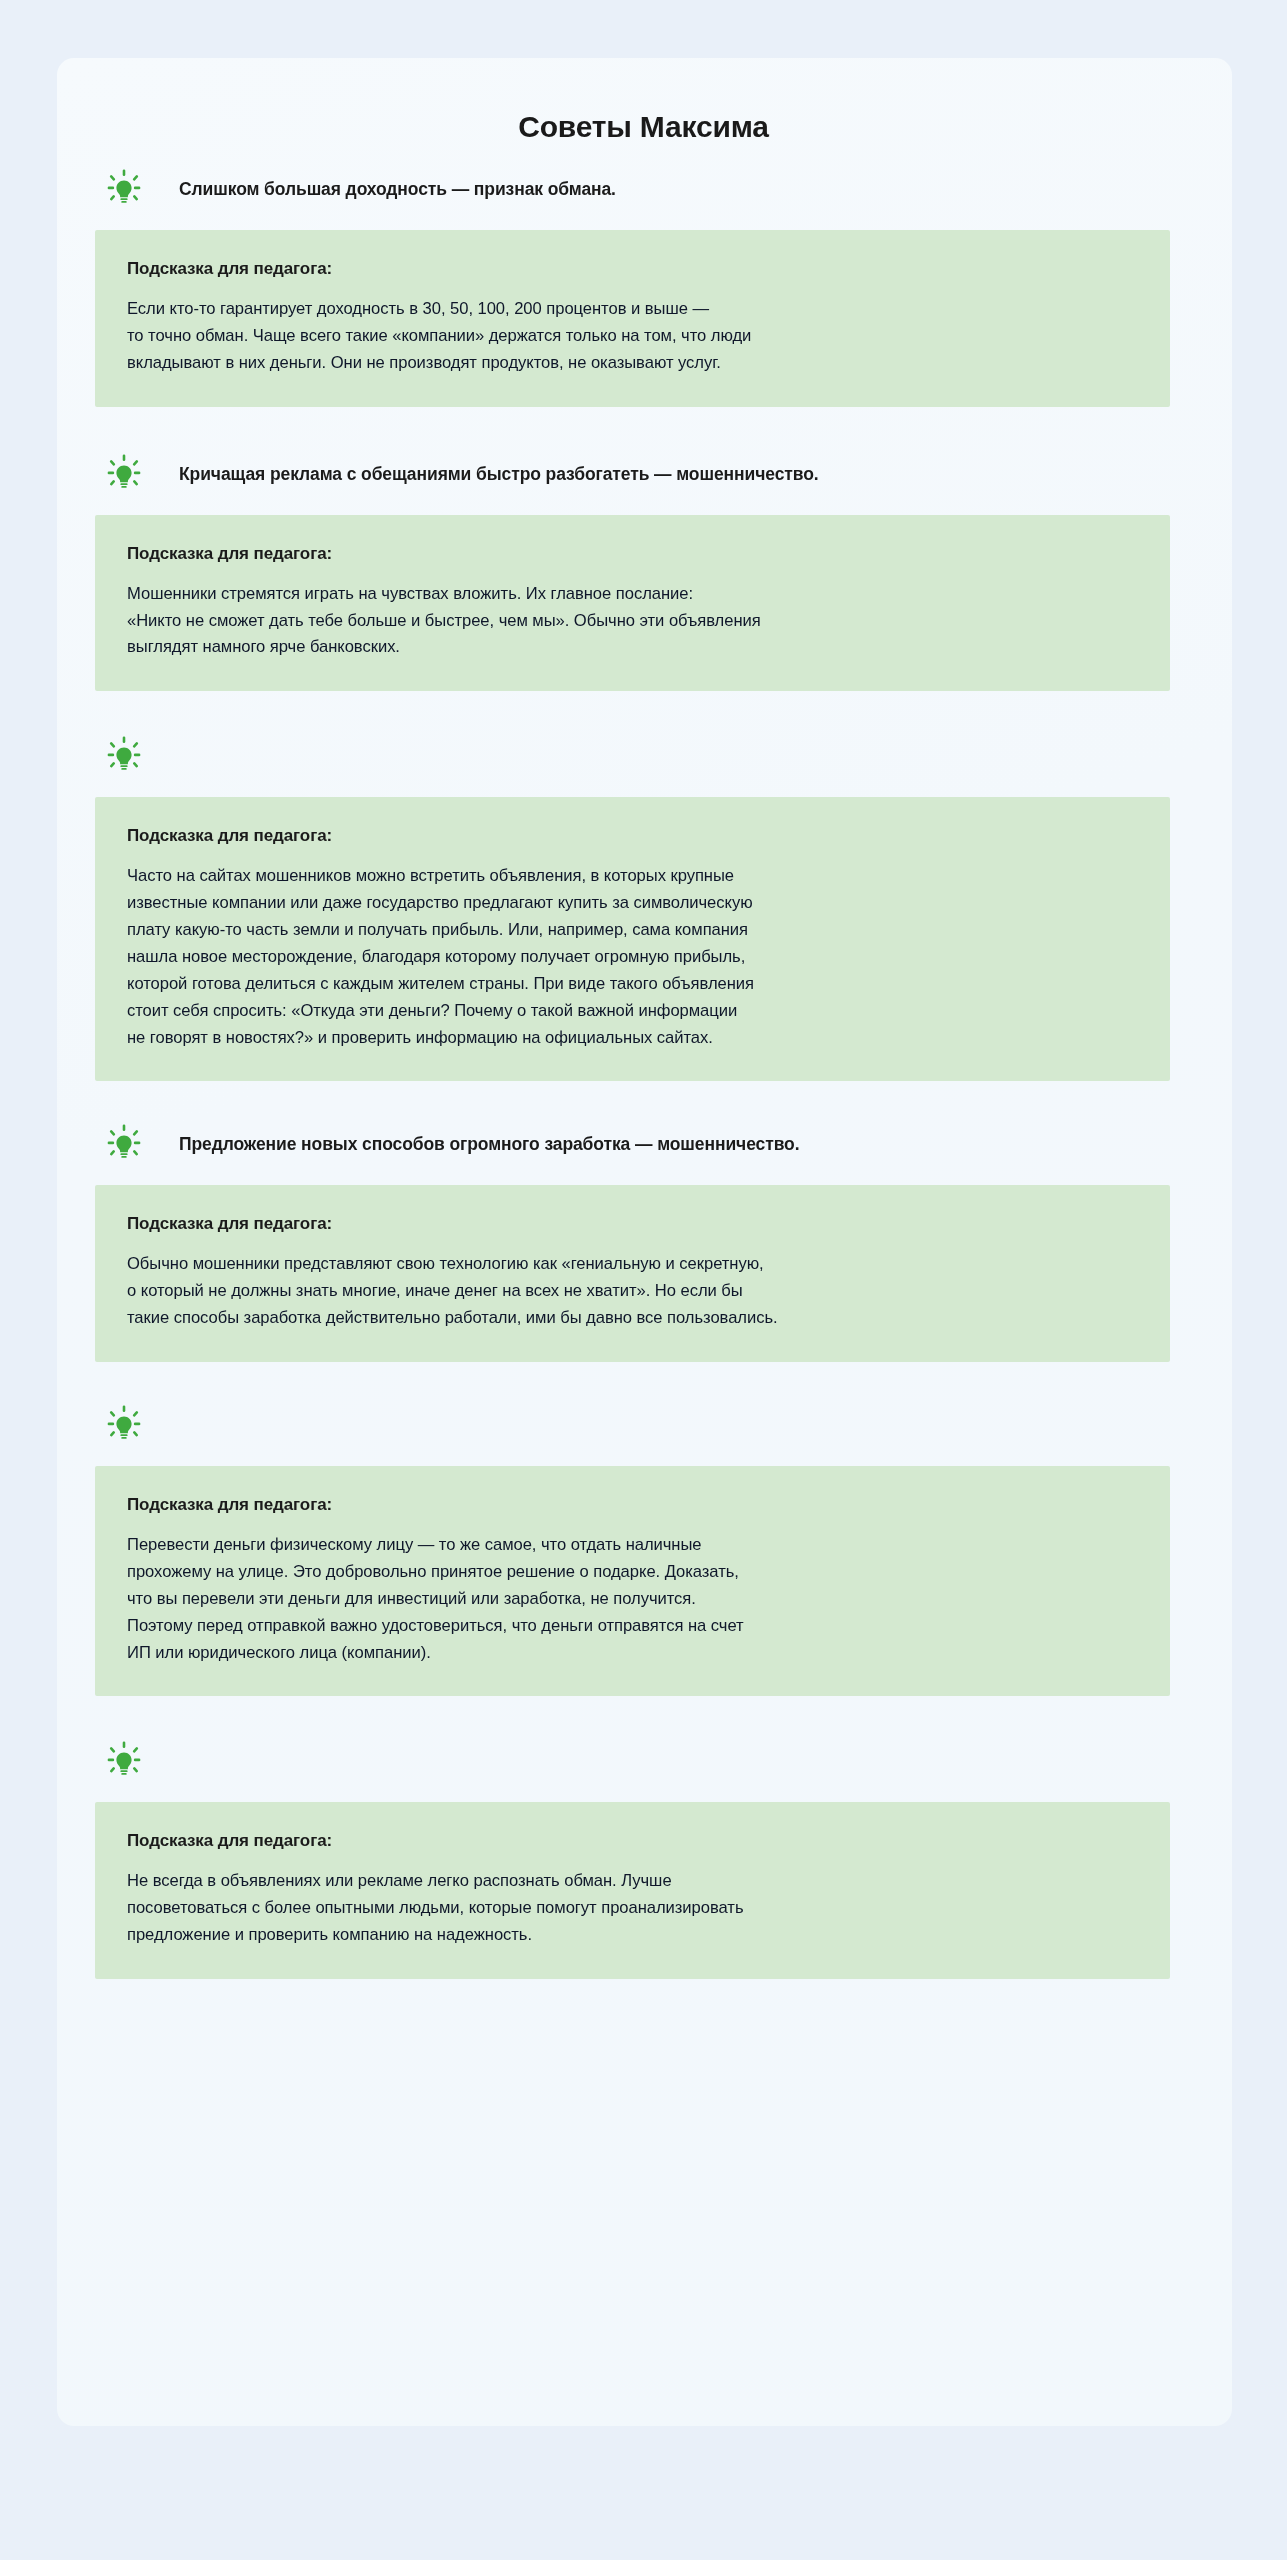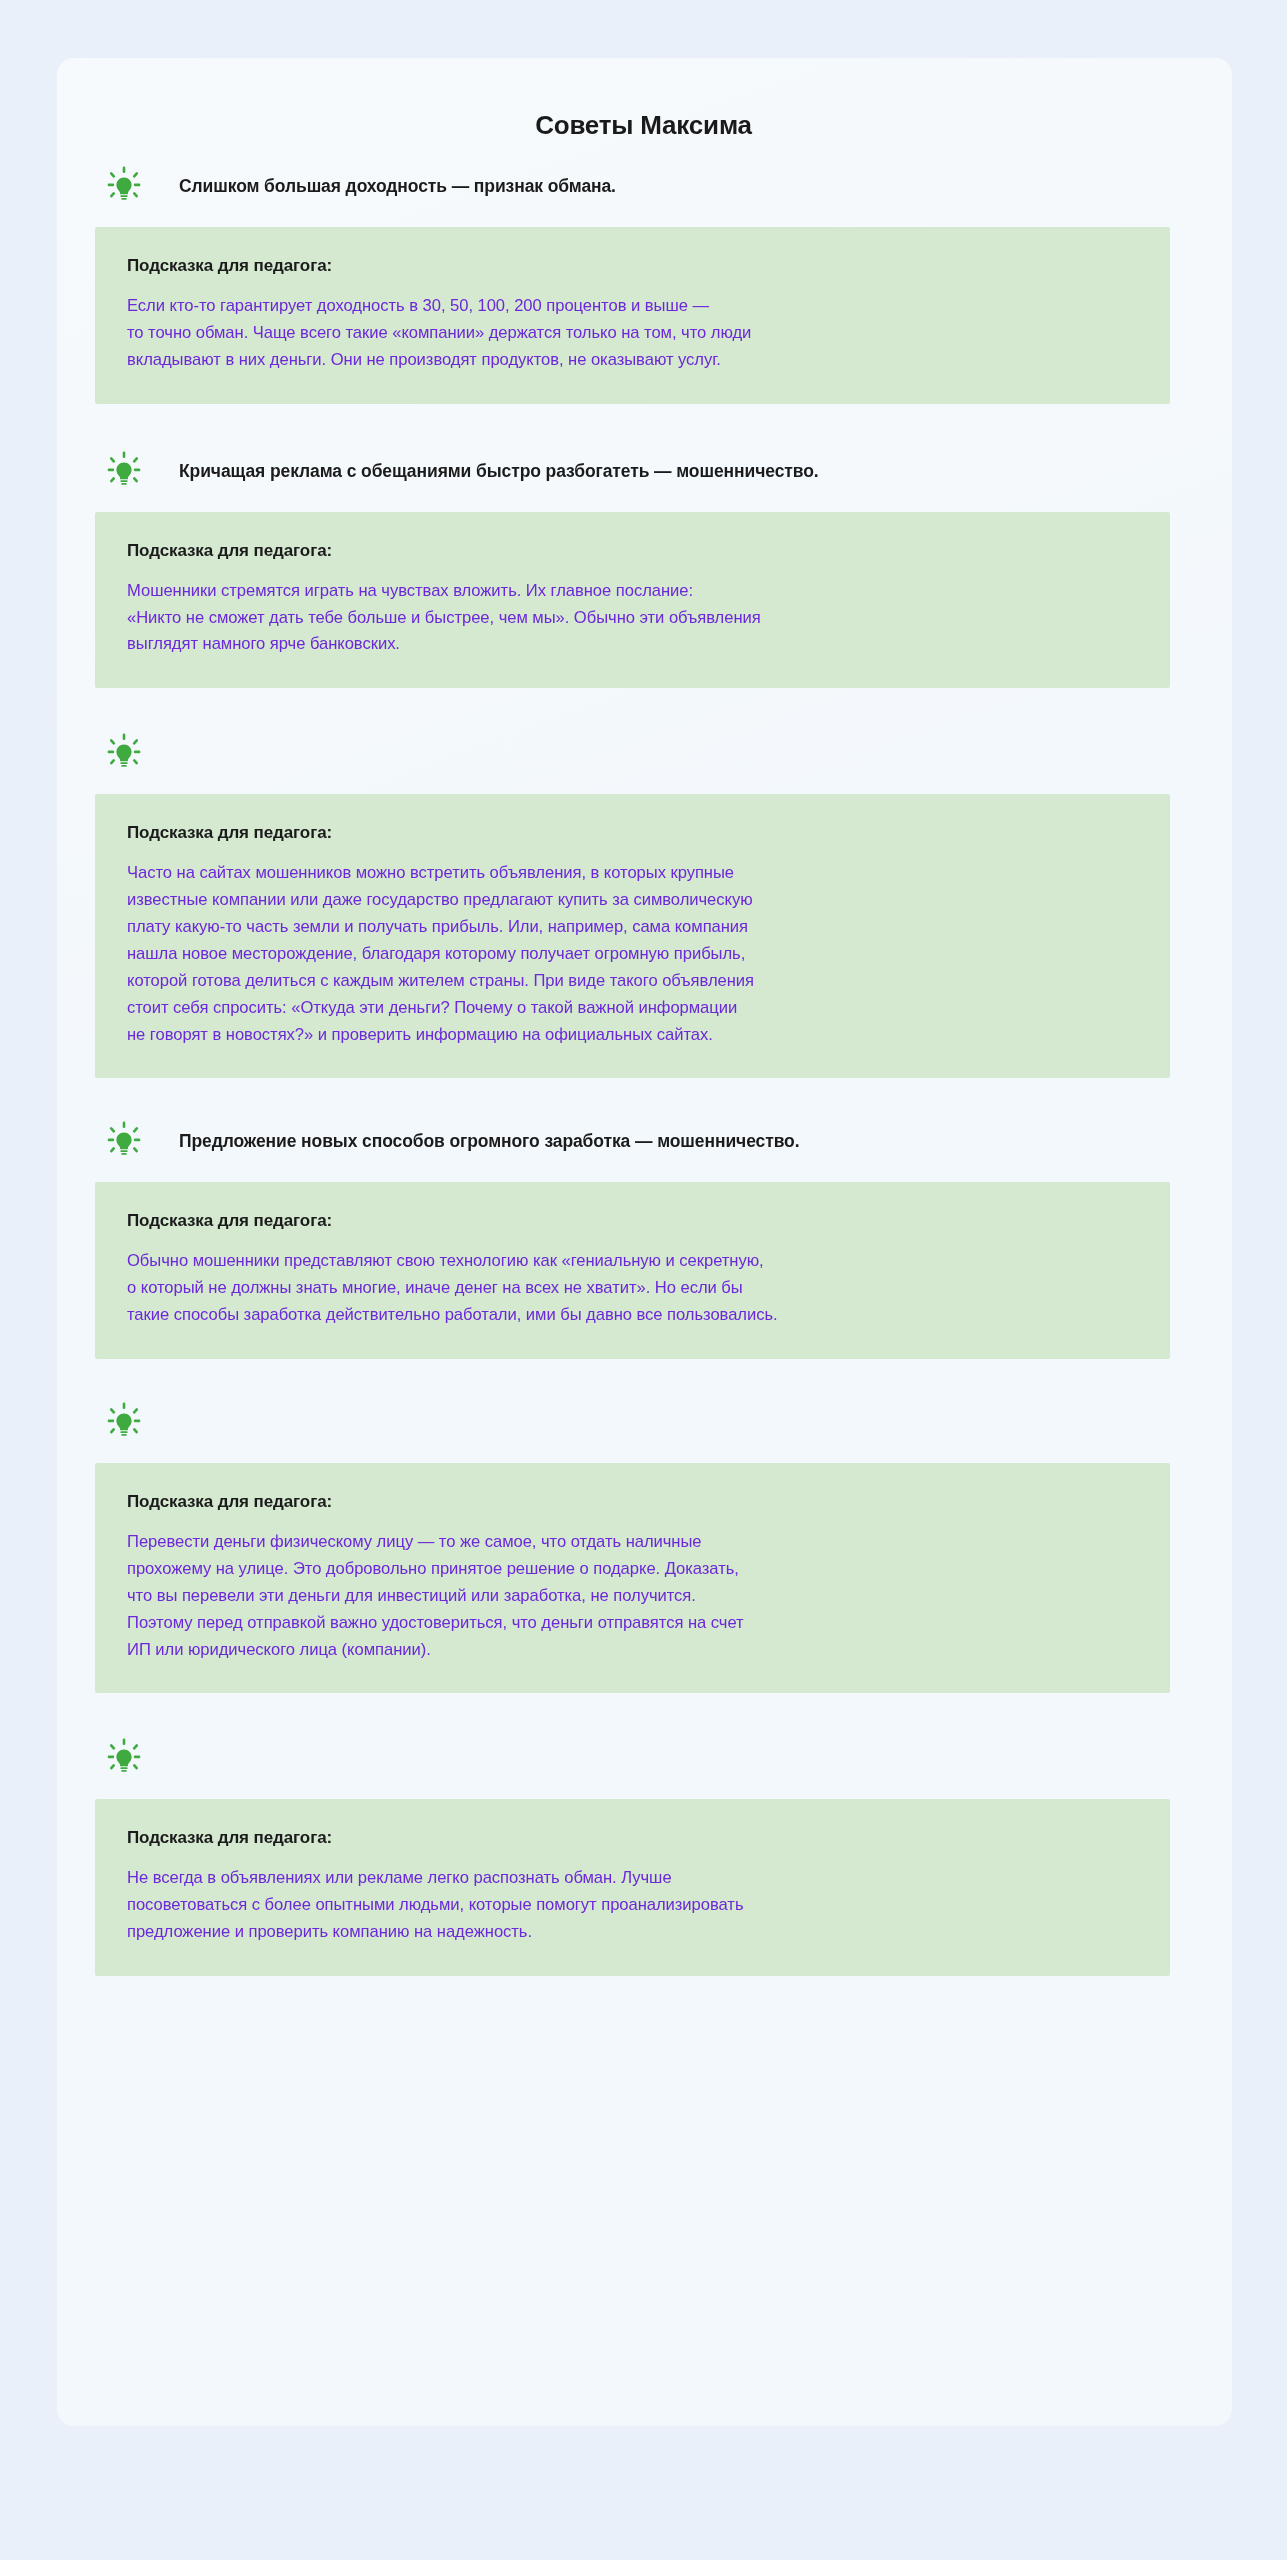--- a/index.html
+++ b/index.html
@@ -28,21 +28,21 @@
     min-height: 2368px;
     background: linear-gradient(160deg, #f6fafd 0%, #f3f8fc 40%, #f2f8fc 100%);
     border-radius: 17px;
     padding: 28px 0 52px 0;
     position: relative;
     overflow: hidden;
   }
 
   .page-title {
     text-align: center;
-    font-size: 26px;
+    font-size: 30px;
     font-weight: bold;
     color: #1a1a1a;
     letter-spacing: -0.2px;
     margin: 24px 0 0 0;
     padding-right: 2px;
   }
 
   .tips {
     margin-top: 30px;
   }
@@ -87,21 +87,21 @@
     font-size: 17px;
     font-weight: bold;
     color: #1b1b1b;
     margin-bottom: 17px;
     letter-spacing: -0.1px;
   }
 
   .hint-text {
     font-size: 16.6px;
     line-height: 1.62;
-    color: #6d28d9;
+    color: #0f172a;
     letter-spacing: -0.05px;
     white-space: pre-line;
   }
 
   .tip-gap-1 { height: 52px; }
   .tip-gap-2 { height: 50px; }
   .tip-gap-3 { height: 48px; }
   .tip-gap-4 { height: 48px; }
   .tip-gap-5 { height: 50px; }
 </style>

